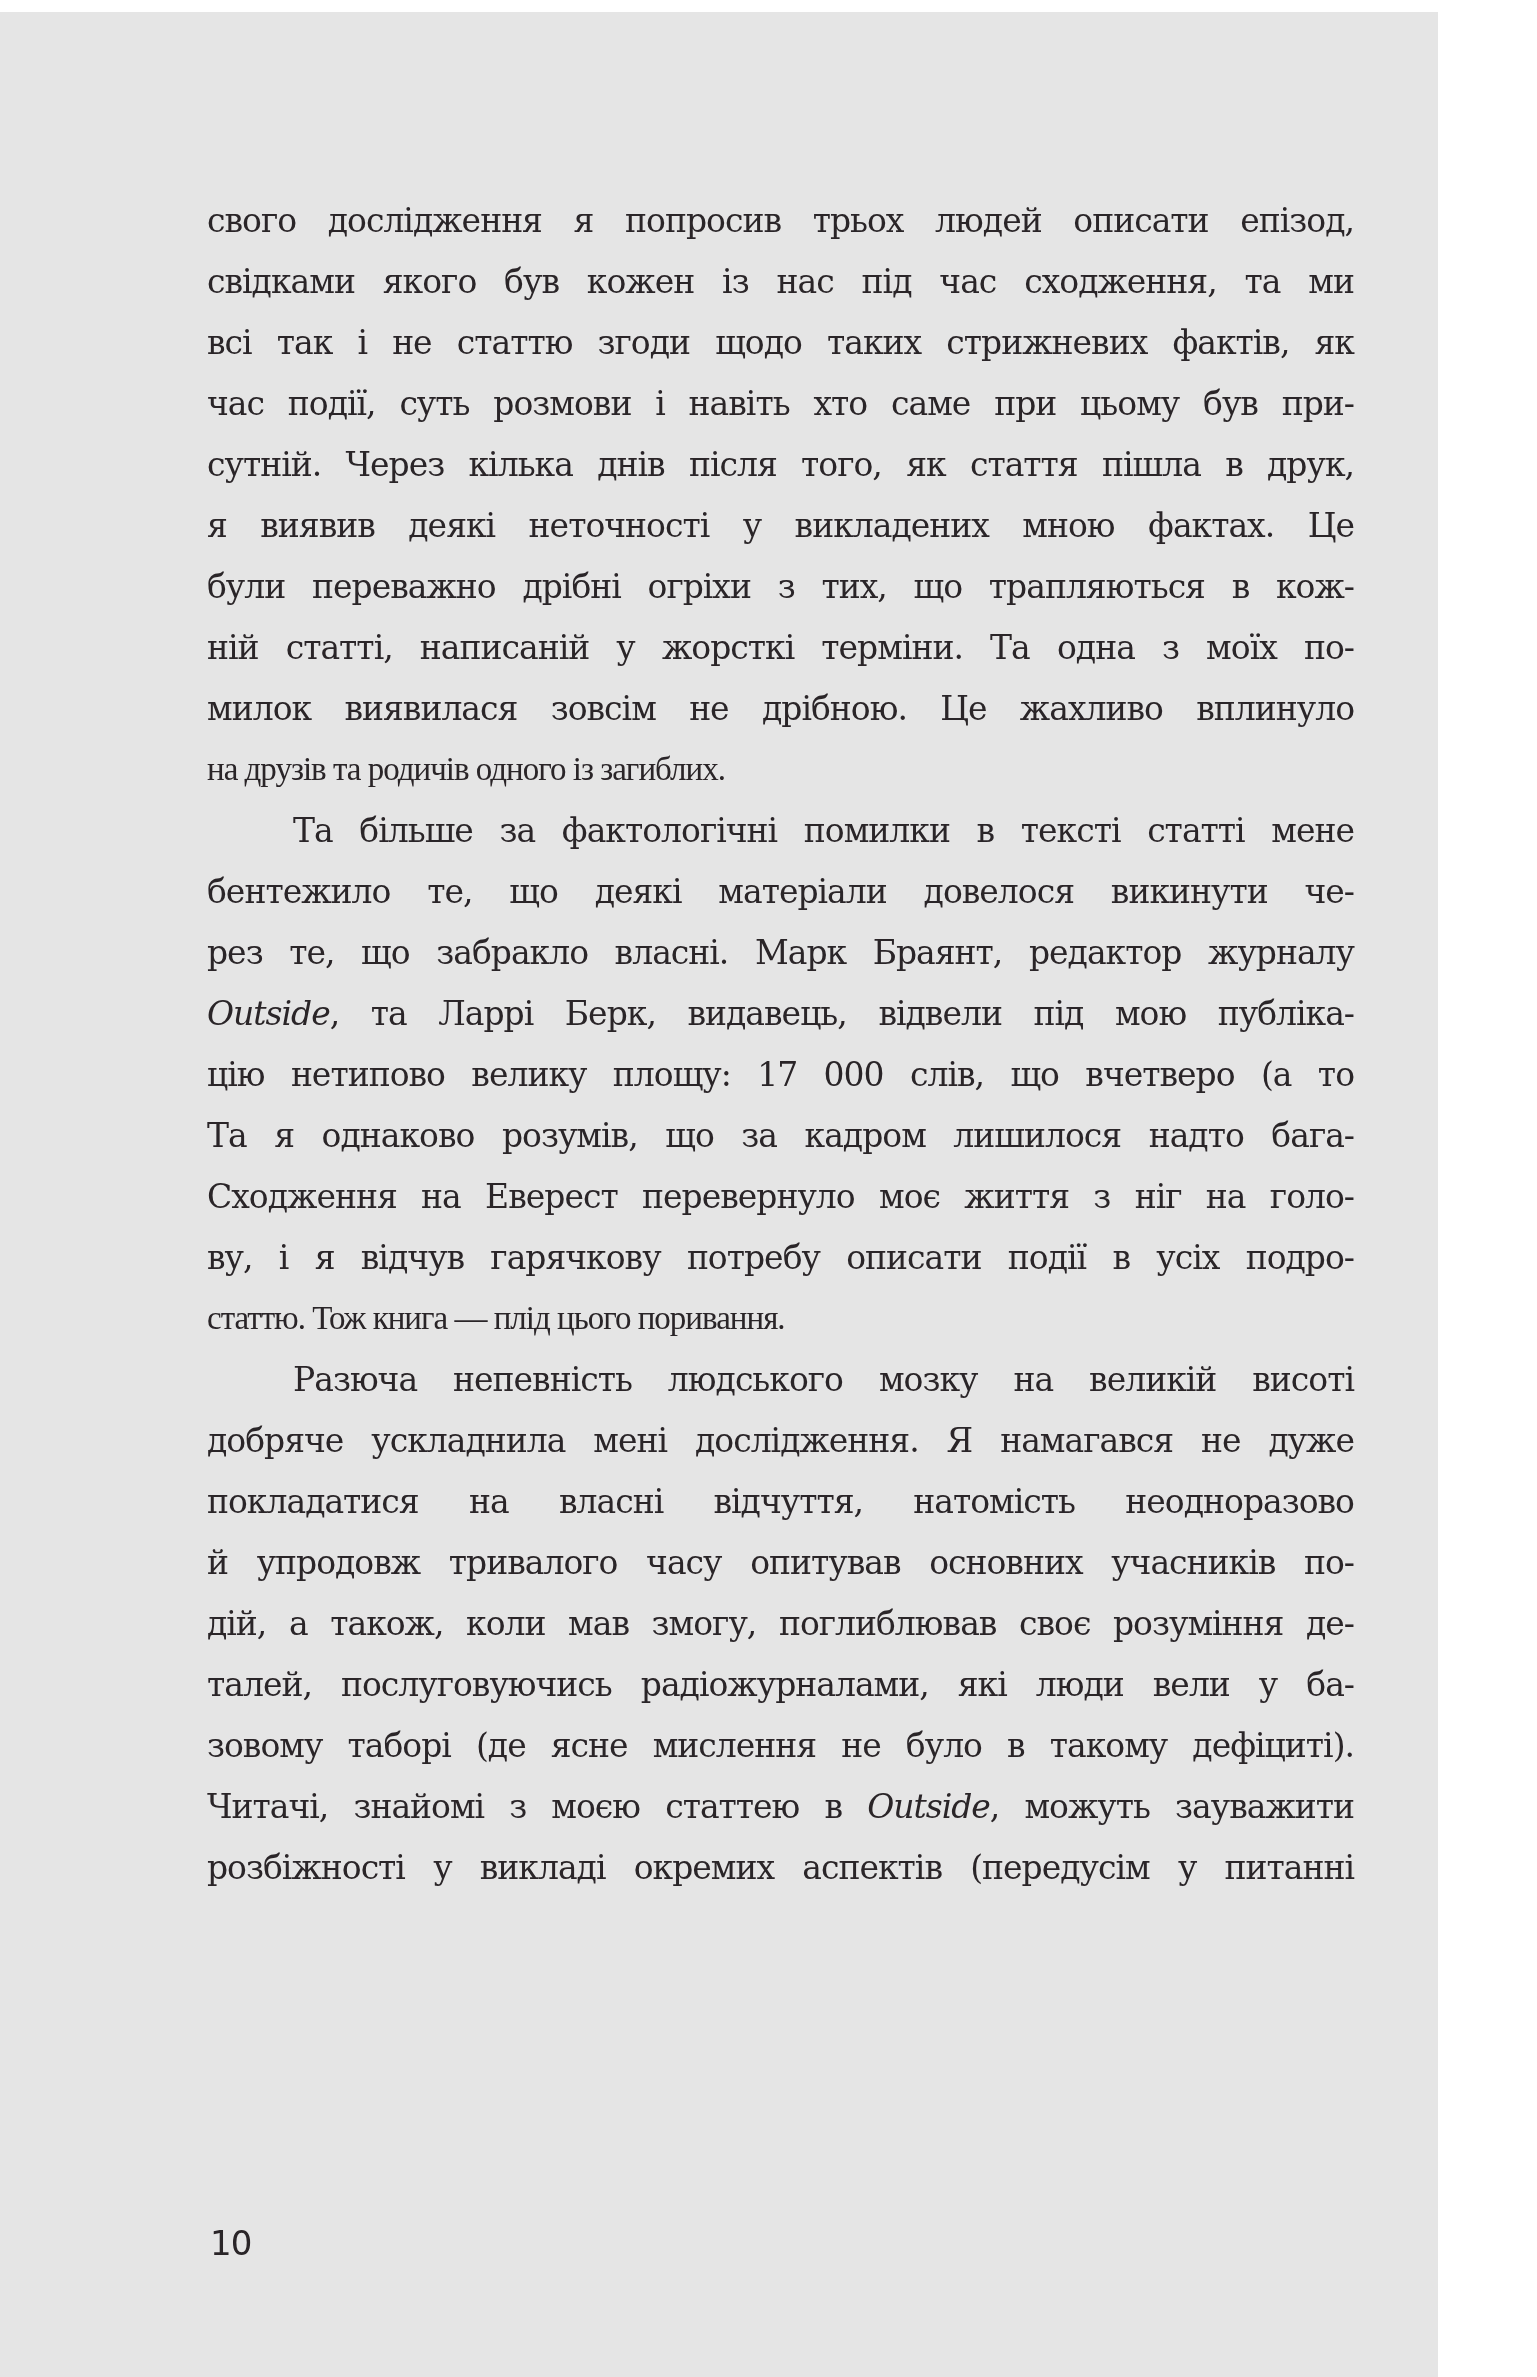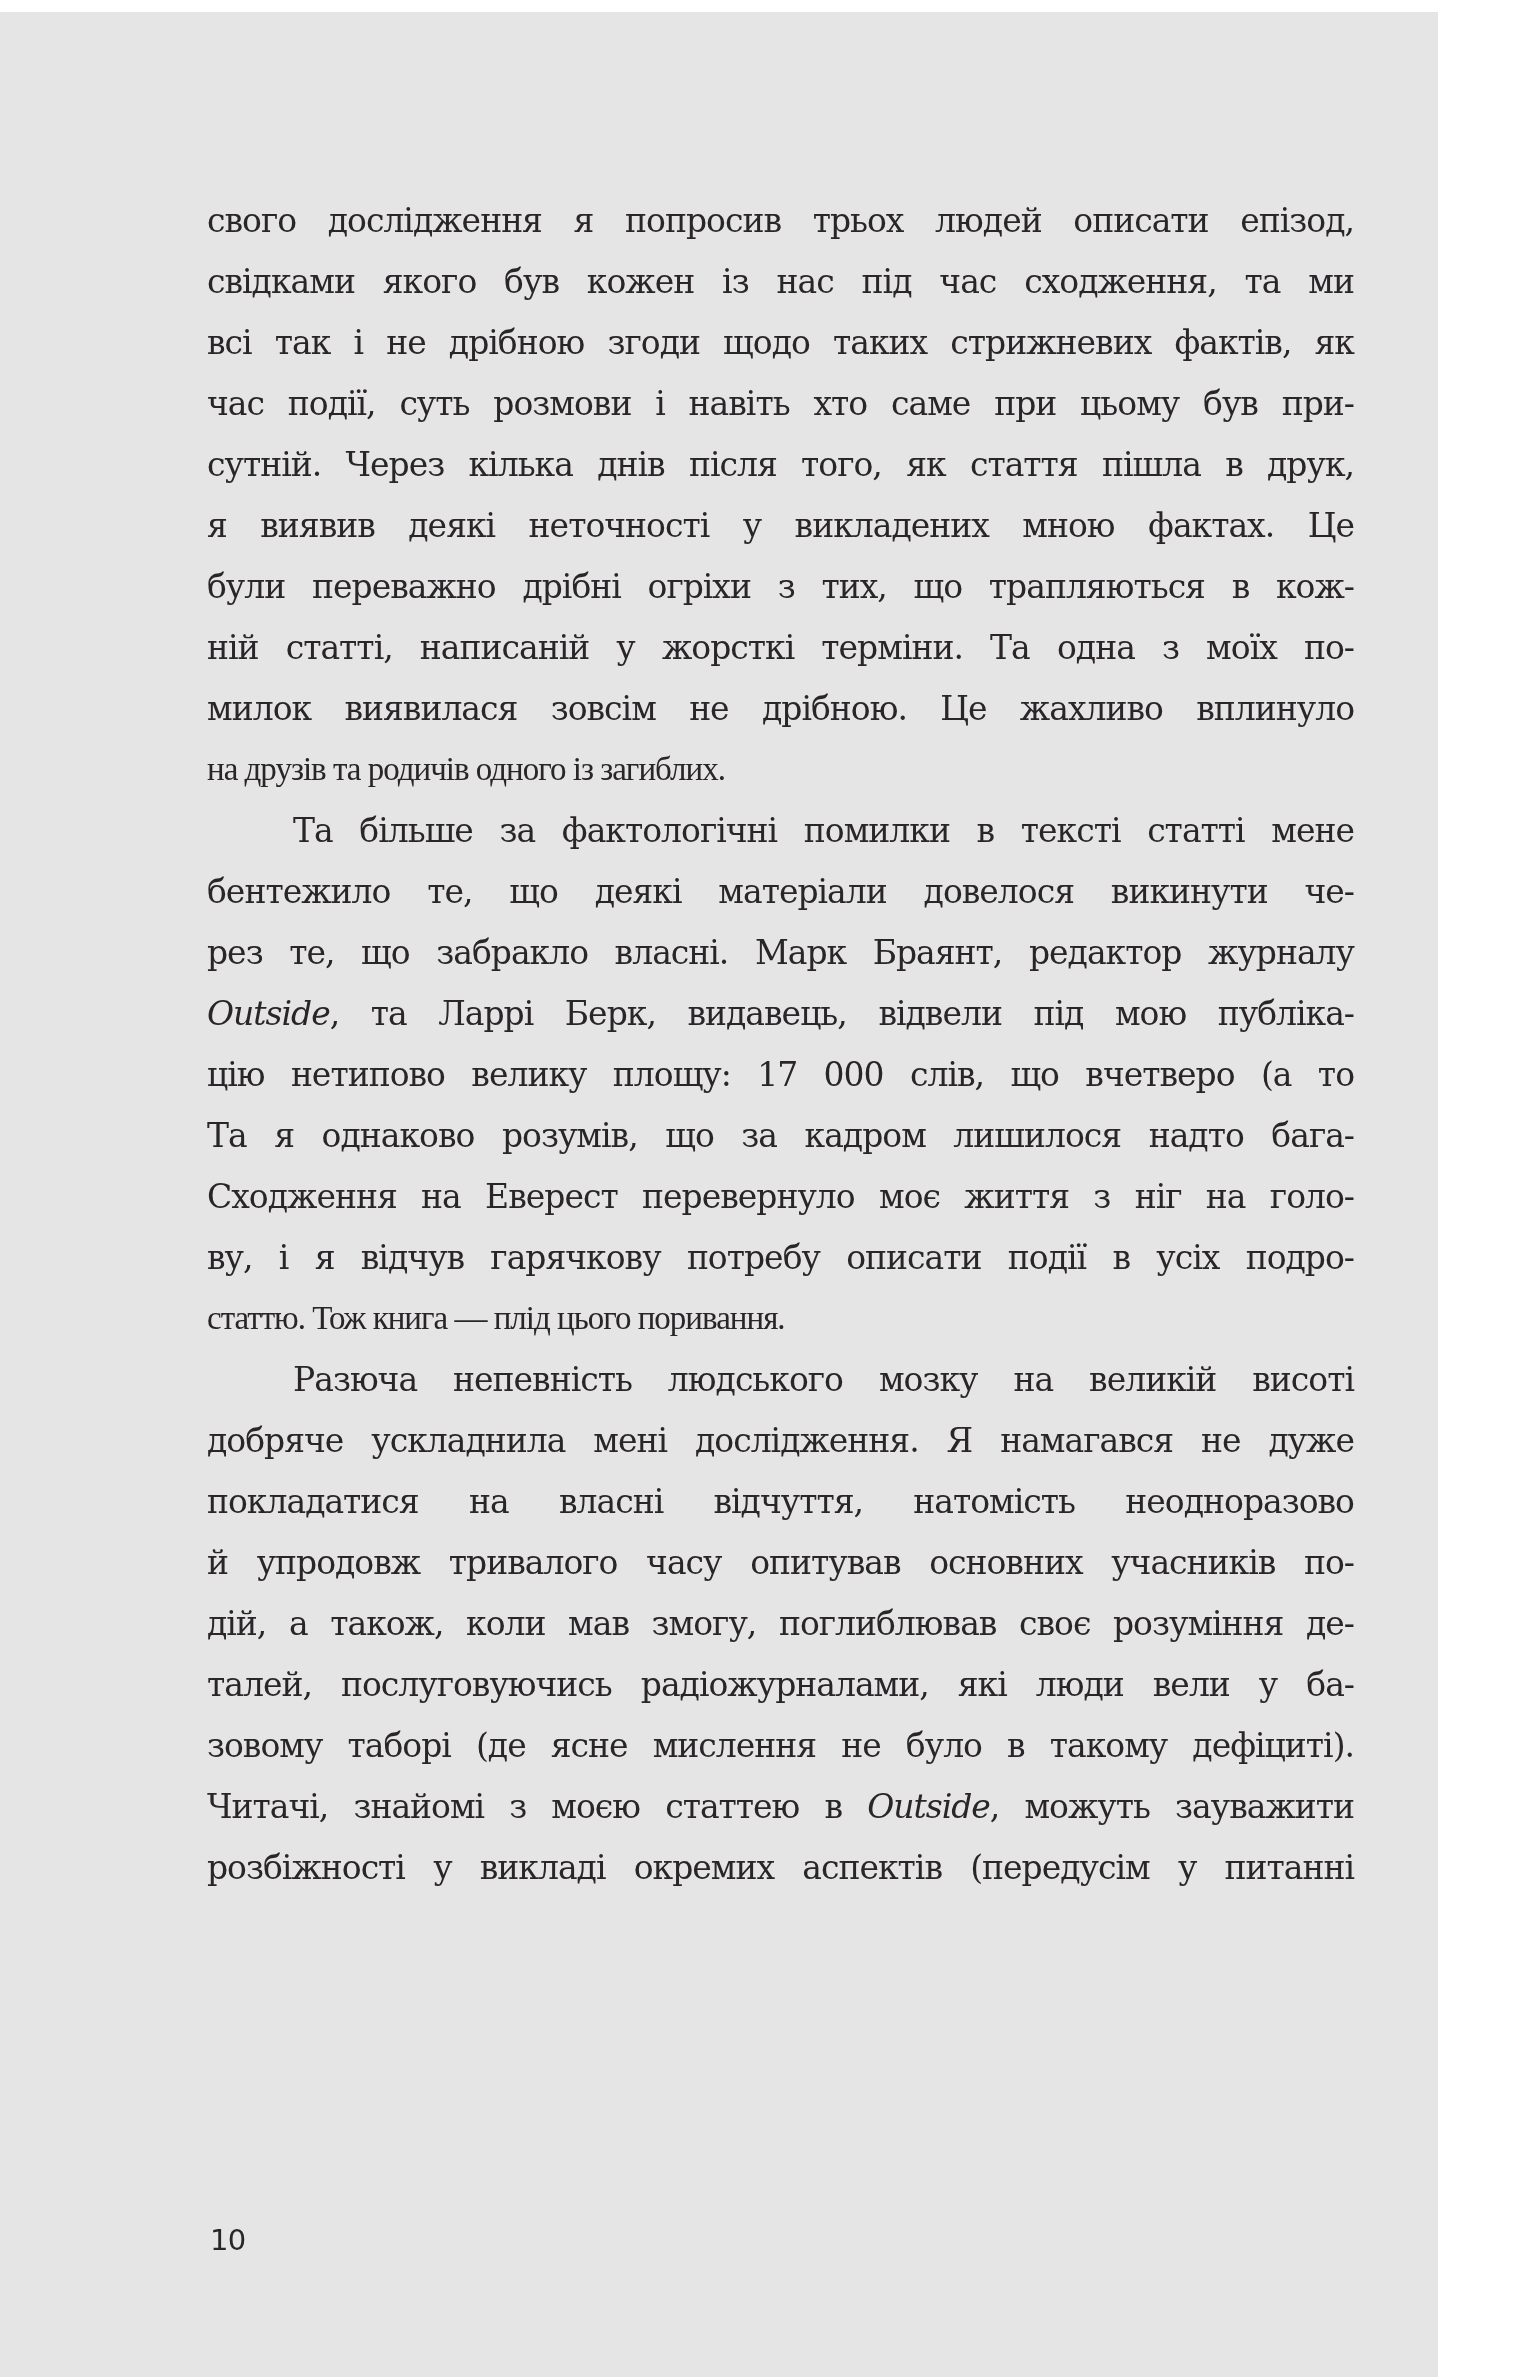--- a/index.html
+++ b/index.html
@@ -47,35 +47,35 @@
     padding-left: 86px;
   }
   .line em {
     font-style: italic;
   }
   .page-number {
     position: absolute;
     left: 210px;
     top: 2211px;
     font-family: "DejaVu Sans", "Liberation Sans", sans-serif;
-    font-size: 29px;
+    font-size: 34px;
     color: #2a2528;
     letter-spacing: -0.8px;
   }
 </style>
 </head>
 <body>
 
 <div class="page">
   <div class="text-block">
 
     <div>
       <span class="line">свого дослідження я попросив трьох людей описати епізод,</span>
       <span class="line">свідками якого був кожен із нас під час сходження, та ми</span>
-      <span class="line">всі так і не дрібною згоди щодо таких стрижневих фактів, як</span>
+      <span class="line">всі так і не статтю згоди щодо таких стрижневих фактів, як</span>
       <span class="line">час події, суть розмови і навіть хто саме при цьому був при-</span>
       <span class="line">сутній. Через кілька днів після того, як стаття пішла в друк,</span>
       <span class="line">я виявив деякі неточності у викладених мною фактах. Це</span>
       <span class="line">були переважно дрібні огріхи з тих, що трапляються в кож-</span>
       <span class="line">ній статті, написаній у жорсткі терміни. Та одна з моїх по-</span>
       <span class="line">милок виявилася зовсім не дрібною. Це жахливо вплинуло</span>
       <span class="line last">на друзів та родичів одного із загиблих.</span>
     </div>
 
     <div>

